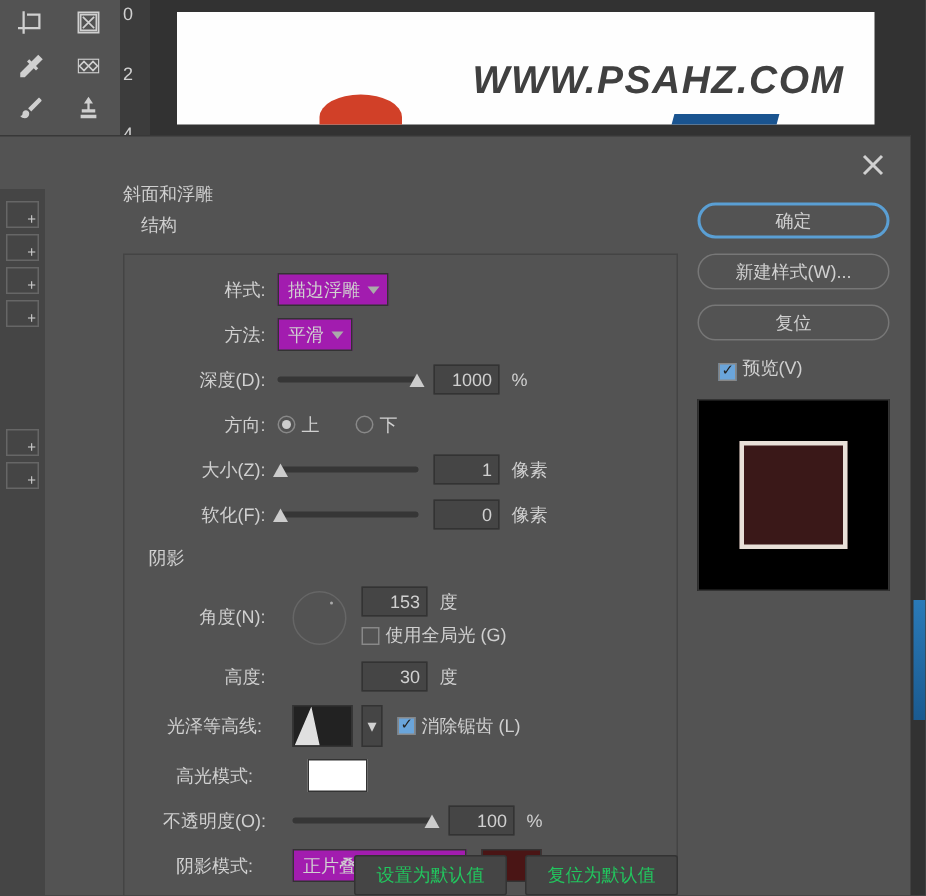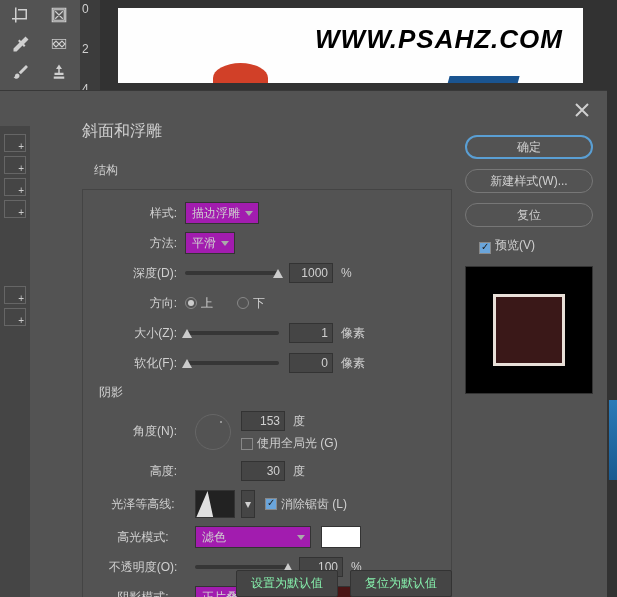--- a/index.html
+++ b/index.html
@@ -3,33 +3,33 @@
 <meta charset="utf-8">
 <style>
 *{margin:0;padding:0;box-sizing:border-box;font-family:"Microsoft YaHei",sans-serif;font-size:12px;color:#d0d0d0}
 body{background:#323232;width:617px;height:597px;overflow:hidden;position:relative}
 .toolbar{position:absolute;left:0;top:0;width:80px;height:90px;background:#535353;display:flex;flex-wrap:wrap;padding:2px}
 .tool{width:36px;height:24px;display:flex;align-items:center;justify-content:center;margin:1px}
 .tool svg{width:18px;height:18px;fill:#d0d0d0}
 .ruler-v{position:absolute;left:80px;top:0;width:20px;height:90px;background:#3c3c3c;color:#888;font-size:9px}
 .ruler-v span{display:block;padding:2px}
 .canvas{position:absolute;left:118px;top:8px;width:465px;height:75px;background:#fefefe;overflow:hidden}
-.watermark{position:absolute;right:20px;top:16px;font-size:26px;font-weight:bold;font-style:italic;color:#000000;letter-spacing:1px}
+.watermark{position:absolute;right:20px;top:30px;font-size:26px;font-weight:bold;font-style:italic;color:#404040;letter-spacing:1px}
 .shape-red{position:absolute;left:95px;bottom:-10px;width:55px;height:30px;background:#d14028;border-radius:50% 50% 0 0}
 .shape-blue{position:absolute;right:65px;bottom:-5px;width:70px;height:12px;background:#1a5490;transform:skewX(-15deg)}
 .dialog{position:absolute;left:0;top:90px;right:10px;bottom:0;background:#535353;border-top:1px solid #383838}
 .close-btn{position:absolute;right:18px;top:12px;cursor:pointer}
 .close-btn svg{width:14px;height:14px;stroke:#d0d0d0;stroke-width:2;fill:none}
 .side-panel{position:absolute;left:0;top:35px;width:30px;bottom:0;background:#454545}
 .expand-btn{width:22px;height:18px;border:1px solid #666;margin:4px auto;position:relative;background:#454545}
 .expand-btn::after{content:"+";position:absolute;right:1px;bottom:-1px;font-size:10px;color:#ccc}
 .expand-group{margin-top:8px}
 .expand-group.g2{margin-top:68px}
 .content{position:absolute;left:82px;top:30px;right:155px;bottom:0}
-.section-title{font-size:16px;margin-bottom:20px}
+.section-title{font-size:12px;margin-bottom:4px}
 .sub-title{margin-left:12px;margin-bottom:10px}
 .fieldset{border:1px solid #444;padding:12px 16px 16px;margin-bottom:12px;position:relative}
 .row{display:flex;align-items:center;margin-bottom:8px;min-height:22px}
 .label{width:78px;text-align:right;margin-right:8px}
 .label-w{width:88px;text-align:center;margin-right:8px}
 select{background:#a21caf;border:1px solid #333;color:#d0d0d0;padding:2px 18px 2px 6px;height:22px;appearance:none;position:relative}
 .select-wrap{position:relative;display:inline-block}
 .select-wrap::after{content:"";position:absolute;right:6px;top:9px;border-left:4px solid transparent;border-right:4px solid transparent;border-top:5px solid #aaa;pointer-events:none}
 input[type=text]{background:#454545;border:1px solid #333;color:#d0d0d0;padding:2px 4px;width:44px;height:20px;text-align:right}
 .slider{width:94px;height:4px;background:#363636;position:relative;margin-right:10px;border-radius:2px}
@@ -46,21 +46,21 @@
 .contour svg{width:100%;height:100%}
 .contour-arrow{width:14px;height:28px;background:#454545;border:1px solid #333;display:flex;align-items:center;justify-content:center}
 .swatch{width:40px;height:22px;border:1px solid #333;margin-left:10px}
 .right-panel{position:absolute;right:12px;top:44px;width:130px}
 .btn{width:128px;height:24px;border:1px solid #777;border-radius:12px;background:transparent;color:#d0d0d0;margin-bottom:10px;cursor:pointer;display:flex;align-items:center;justify-content:center}
 .btn.primary{border:2px solid #5a9fd4}
 .preview-row{display:flex;align-items:flex-end;margin:8px 0 12px 14px}
 .preview-box{width:128px;height:128px;border:1px solid #333;background:#000;display:flex;align-items:center;justify-content:center}
 .preview-inner{width:72px;height:72px;background:#3a1818;border:3px solid #e8e0d8}
 .bottom-btns{position:absolute;bottom:0;left:154px;display:flex;gap:12px}
-.btn2{padding:4px 14px;border:1px solid #333;background:#454545;color:#86efac;border-radius:2px}
+.btn2{padding:4px 14px;border:1px solid #333;background:#454545;color:#22c55e;border-radius:2px}
 .scroll-ind{position:absolute;right:0;top:400px;width:8px;height:80px;background:linear-gradient(#2a7ab8,#1a5a90)}
 </style>
 </head>
 <body>
 
 <div class="toolbar">
   <div class="tool">
       <svg viewBox="0 0 24 24">
         <path d="M6 2v14h14v2H6v4H4v-4H0v-2h4V2h2zm2 4h10v10h2V4H8v2z"></path>
       </svg>
@@ -196,21 +196,20 @@
         <div class="contour"><svg viewBox="0 0 40 28">
               <path d="M0 28 L12 0 L18 28 L40 28 Z" fill="#e0e0e0"></path>
             </svg></div>
         <div class="contour-arrow">▾</div>
         <span style="width:10px"></span>
         <span class="checkbox checked"></span>
         <span>消除锯齿 (L)</span>
       </div>
       <div class="row">
         <span class="label-w">高光模式:</span>
-        <span class="select-wrap"><select style="width:116px"><option>滤色</option></select></span>
         <div class="swatch" style="background:#fff"></div>
       </div>
       <div class="row">
         <span class="label-w">不透明度(O):</span>
         <div class="slider">
             <div class="slider-thumb" style="left:88px"></div>
           </div>
         <input type="text" value="100" style="">
         <span class="unit">%</span>
       </div>

